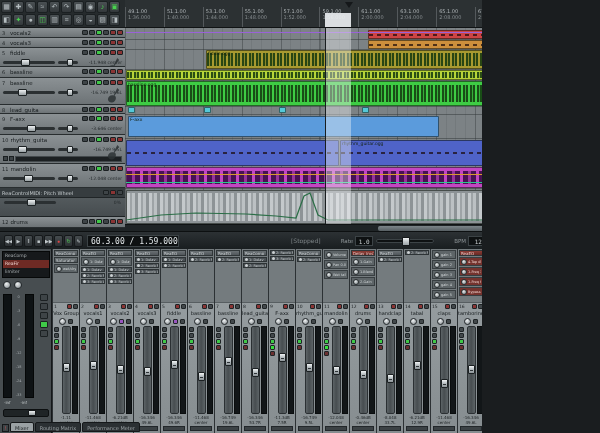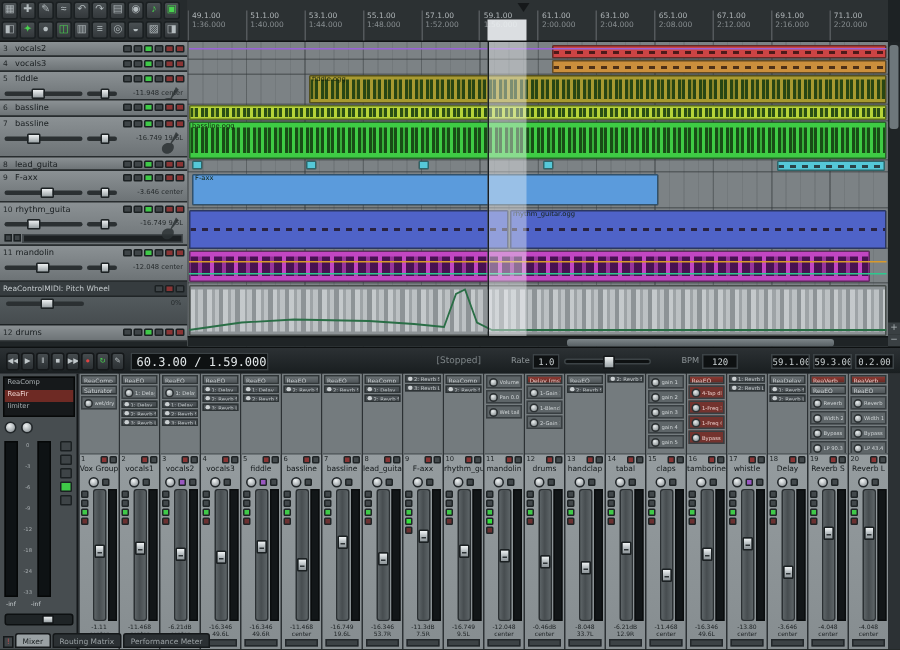--- a/index.html
+++ b/index.html
@@ -1,18 +1,18 @@
 <!DOCTYPE html>
 <html><head>
 <meta charset="utf-8">
 <style>
 *{margin:0;padding:0;box-sizing:border-box}
 html,body{width:600px;height:433px;overflow:hidden;background:#1a1d1f}
 body{font-family:"DejaVu Sans",sans-serif}
-.screen{position:relative;width:600px;height:433px;background:#33383a;overflow:hidden}
+.screen{position:relative;width:482px;height:433px;background:#33383a;overflow:hidden}
 
 
 .topbar{position:absolute;left:0;top:0;width:125px;height:28px;background:#262b2d;display:flex;flex-wrap:wrap;align-content:flex-start;padding:1px 0 0 1px;gap:1px;border-bottom:1px solid #141718}
 .tbtn{width:11px;height:12px;background:linear-gradient(#4a5053,#33383b);border:1px solid #1b2022;color:#b4bcbf;font-size:7px;line-height:10px;text-align:center;border-radius:2px;overflow:hidden}
 .tbtn.green{color:#49d24f}
 
 
 .rulerwrap{position:absolute;left:125px;top:0;width:467px;height:28px;background:#2c3133;border-bottom:1px solid #101314;overflow:hidden}
 .rlabels{position:absolute;left:0;top:7px;width:100%;height:21px;display:flex}
 .rlab{flex:0 0 38.9px;width:38.9px;border-left:1px solid #54595c;padding:1px 0 0 2px;overflow:hidden}

